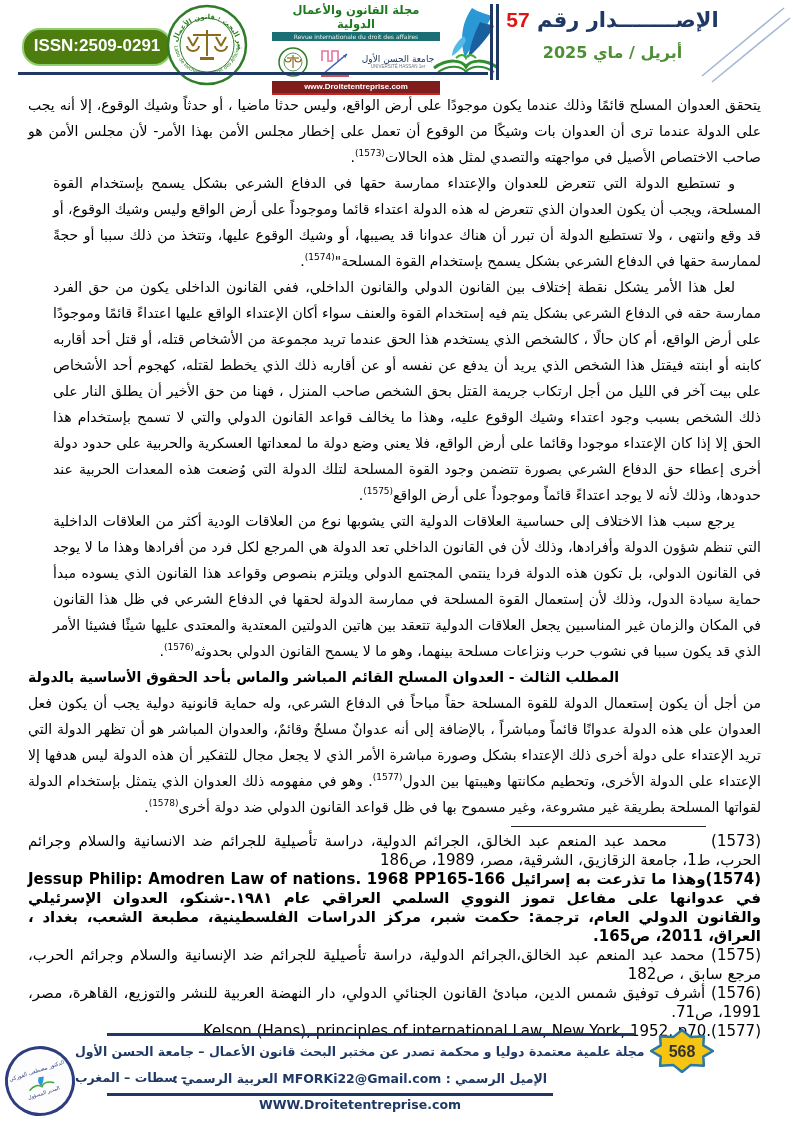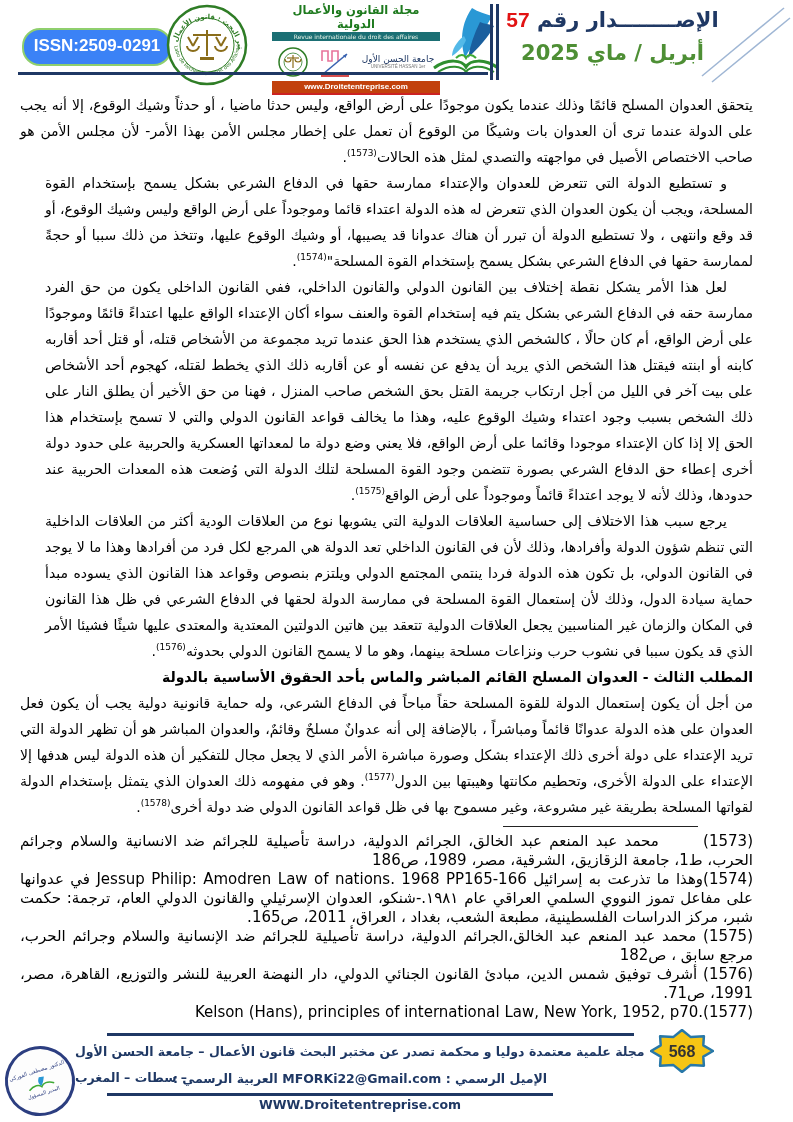--- a/index.html
+++ b/index.html
@@ -1,54 +1,54 @@
 <!DOCTYPE html>
 <html lang="ar"><head>
 <meta charset="utf-8">
 <style>
   html,body{margin:0;padding:0;background:#e8e8e8;}
   .page{position:relative;width:793px;height:1122px;background:#ffffff;margin:0 auto;
         font-family:"DejaVu Sans", sans-serif;color:#000;overflow:hidden;}
 
   
   .header{position:absolute;top:0;left:0;width:793px;height:90px;}
-  .issn-pill{position:absolute;left:22px;top:28px;width:146px;height:34px;background:#3b82f6;
+  .issn-pill{position:absolute;left:22px;top:28px;width:146px;height:34px;background:#4d7c0f;
              border:2px solid #8fcf6d;border-radius:18px;color:#fff;font-weight:bold;
              font-size:17px;line-height:32px;text-align:center;
              font-family:"Liberation Sans", sans-serif;letter-spacing:0px;}
   .seal-big{position:absolute;left:166px;top:4px;}
   .journal-block{position:absolute;left:272px;top:3px;width:168px;text-align:center;}
   .journal-title{color:#1e7a1e;font-weight:bold;font-size:11.5px;line-height:14px;direction:rtl;}
   .journal-sub{background:#1b6f74;color:#e8f4e8;font-size:6px;line-height:9px;margin-top:1px;}
   .journal-mid{display:flex;align-items:center;justify-content:center;gap:11px;margin-top:2px;height:38px;}
   .univ-ar{color:#1f3864;font-size:9px;direction:rtl;line-height:10px;}
   .univ-fr{color:#777;font-size:4.5px;line-height:6px;font-family:"Liberation Sans",sans-serif;}
-  .journal-site{background:#c2410c;color:#fff;font-weight:bold;font-size:8px;line-height:12px;
+  .journal-site{background:#7f1d1d;color:#fff;font-weight:bold;font-size:8px;line-height:12px;
                 font-family:"Liberation Sans",sans-serif;border-bottom:2px solid #c22;}
   .booklogo{position:absolute;left:428px;top:6px;}
   .vline{position:absolute;top:4px;width:2.5px;height:76px;background:#1f3864;}
   .issue-block{position:absolute;left:505px;top:4px;width:215px;text-align:center;direction:rtl;}
   .issue-line1{font-size:21px;font-weight:bold;color:#1f3864;line-height:32px;white-space:nowrap;}
   .issue-num{color:#e21313;font-family:"Liberation Sans",sans-serif;}
-  .issue-date{font-size:21px;font-weight:bold;color:#4e8f35;line-height:34px;white-space:nowrap;}
+  .issue-date{font-size:16px;font-weight:bold;color:#4e8f35;line-height:34px;white-space:nowrap;}
   .slashes{position:absolute;left:700px;top:4px;}
   .header-underline{position:absolute;left:18px;top:72px;width:470px;height:3px;background:#1f3864;}
 
   
-  .content{position:absolute;top:92px;left:20px;width:733px;direction:rtl;}
+  .content{position:absolute;top:92px;left:28px;width:733px;direction:rtl;}
   .body-p{margin:0;font-size:14px;line-height:26px;text-align:justify;}
   .body-p.indent{text-indent:26px;margin-left:25px;}
-  .subheading{margin:0;font-size:14px;line-height:26px;font-weight:bold;text-align:right;}
+  .subheading{margin:0;font-size:14px;line-height:26px;font-weight:bold;text-align:left;}
   sup{font-size:9px;line-height:0;vertical-align:super;}
 
   
   .fn-sep{width:195px;height:0;border-top:1.4px solid #222;margin:6px 55px 5px auto;}
   .footnotes{direction:rtl;}
   .fn{margin:0;font-size:15px;line-height:19px;text-align:justify;}
-  .fn.bold{font-weight:normal;}
+  .fn.bold{font-weight:bold;}
 
   
   .footer-line{position:absolute;height:3px;background:#1f3864;}
   .footer-line.top{left:107px;top:1033px;width:527px;}
   .footer-line.bottom{left:107px;top:1093px;width:446px;}
   .footer-t1{position:absolute;left:75px;top:1039px;width:570px;text-align:left;direction:rtl;
              color:#1f3864;font-weight:bold;font-size:12.5px;line-height:26px;}
   .footer-t2{position:absolute;left:75px;top:1066px;width:570px;text-align:center;direction:rtl;
              color:#1f3864;font-weight:bold;font-size:12.5px;line-height:26px;}
   .page-star{position:absolute;left:650px;top:1029px;}

